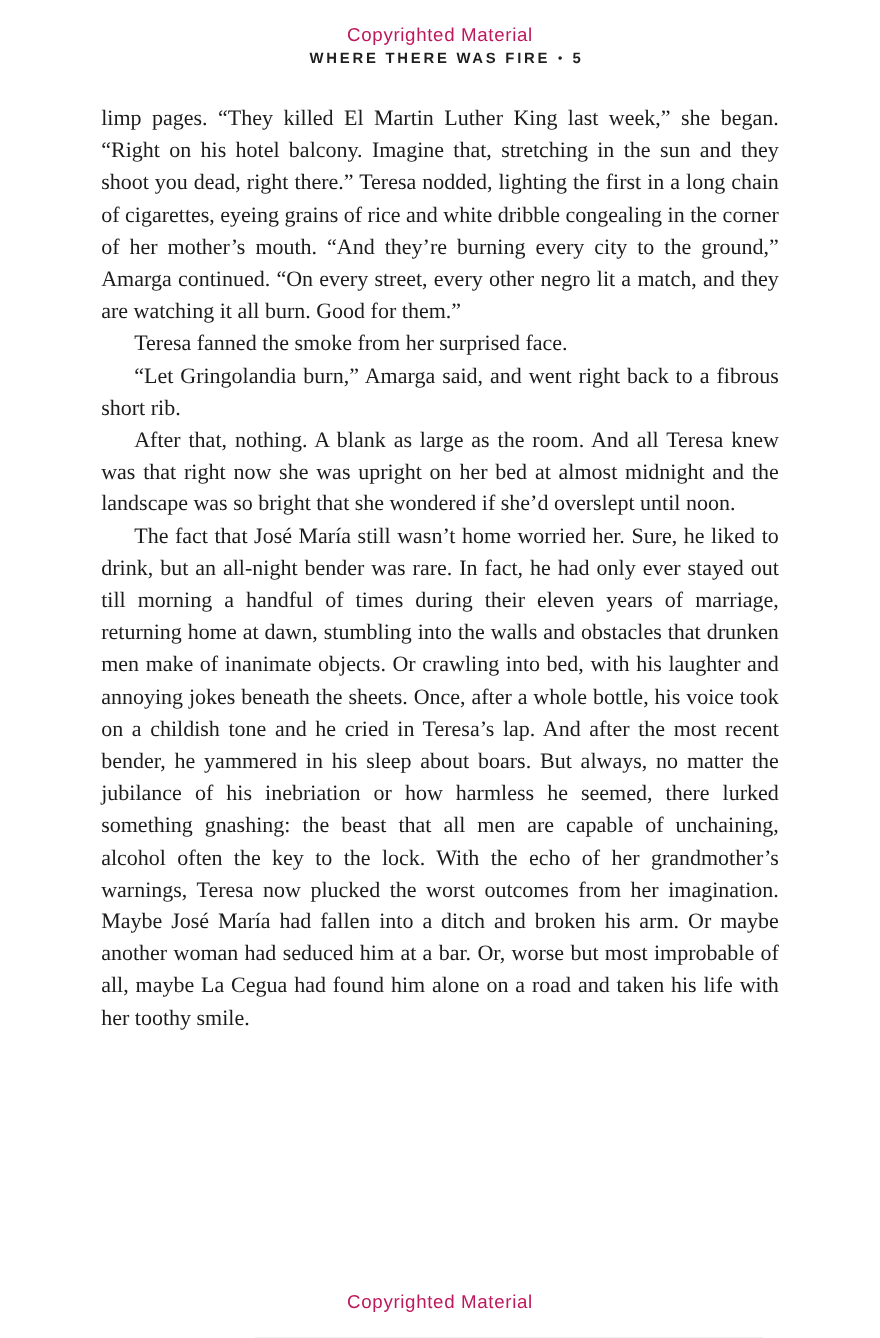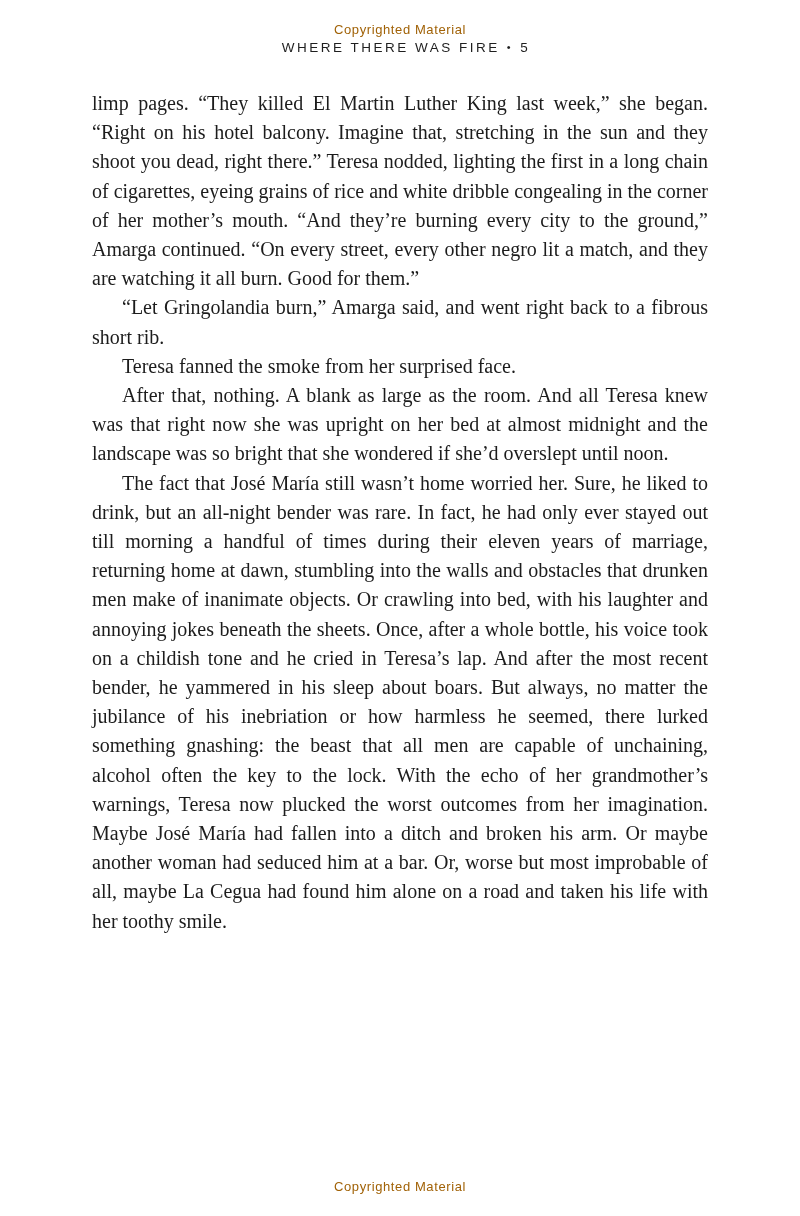--- a/index.html
+++ b/index.html
@@ -14,38 +14,38 @@
     margin: 0 auto;
     background: #ffffff;
     font-family: "Liberation Serif", serif;
     color: #1c1c1c;
     box-sizing: border-box;
     overflow: hidden;
   }
   .copyright-notice {
     text-align: center;
     font-family: "Liberation Sans", sans-serif;
-    font-size: 13px;
+    font-size: 17px;
     letter-spacing: 0.6px;
-    color: #a16207;
+    color: #be185d;
   }
   .copyright-top {
     padding-top: 22px;
   }
   .copyright-bottom {
     position: absolute;
     left: 0;
     right: 0;
     bottom: 22px;
   }
   .running-header {
     margin-top: 3px;
     text-align: center;
     font-family: "Liberation Sans", sans-serif;
-    font-weight: normal;
+    font-weight: bold;
     font-size: 13.5px;
     letter-spacing: 2.5px;
     color: #1f1f1f;
     padding-left: 12px;
   }
   .running-header .separator {
     display: inline-block;
     margin: 0 7px;
     font-size: 11px;
     vertical-align: 1px;
@@ -70,21 +70,21 @@
 <div class="book-page">
 
   <div class="copyright-notice copyright-top">Copyrighted Material</div>
 
   <div class="running-header">
     <span>WHERE THERE WAS FIRE</span><span class="separator">•</span><span>5</span>
   </div>
 
   <div class="page-body">
     <p>limp pages. “They killed El Martin Luther King last week,” she began. “Right on his hotel balcony. Imagine that, stretching in the sun and they shoot you dead, right there.” Teresa nodded, lighting the first in a long chain of cigarettes, eyeing grains of rice and white dribble congealing in the corner of her mother’s mouth. “And they’re burning every city to the ground,” Amarga continued. “On every street, every other negro lit a match, and they are watching it all burn. Good for them.”</p>
+    <p class="indent">Teresa fanned the smoke from her surprised face.</p>
     <p class="indent">“Let Gringolandia burn,” Amarga said, and went right back to a fibrous short rib.</p>
-    <p class="indent">Teresa fanned the smoke from her surprised face.</p>
     <p class="indent">After that, nothing. A blank as large as the room. And all Teresa knew was that right now she was upright on her bed at almost midnight and the landscape was so bright that she wondered if she’d overslept until noon.</p>
     <p class="indent">The fact that José María still wasn’t home worried her. Sure, he liked to drink, but an all-night bender was rare. In fact, he had only ever stayed out till morning a handful of times during their eleven years of marriage, returning home at dawn, stumbling into the walls and obstacles that drunken men make of inanimate objects. Or crawling into bed, with his laughter and annoying jokes beneath the sheets. Once, after a whole bottle, his voice took on a childish tone and he cried in Teresa’s lap. And after the most recent bender, he yammered in his sleep about boars. But always, no matter the jubilance of his inebriation or how harmless he seemed, there lurked something gnashing: the beast that all men are capable of unchaining, alcohol often the key to the lock. With the echo of her grandmother’s warnings, Teresa now plucked the worst outcomes from her imagination. Maybe José María had fallen into a ditch and broken his arm. Or maybe another woman had seduced him at a bar. Or, worse but most improbable of all, maybe La Cegua had found him alone on a road and taken his life with her toothy smile.</p>
   </div>
 
   <div class="copyright-notice copyright-bottom">Copyrighted Material</div>
 
 </div>
 
 </body></html>

